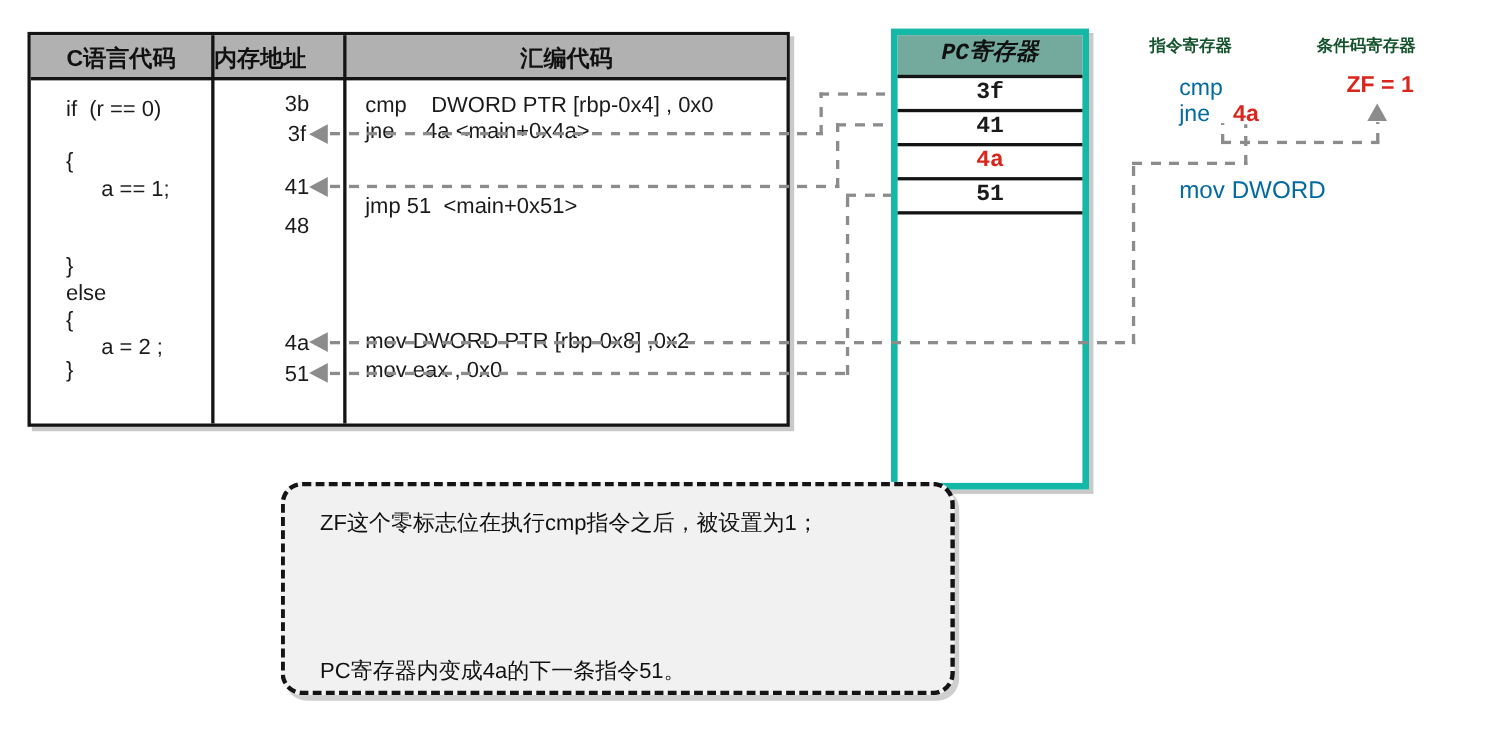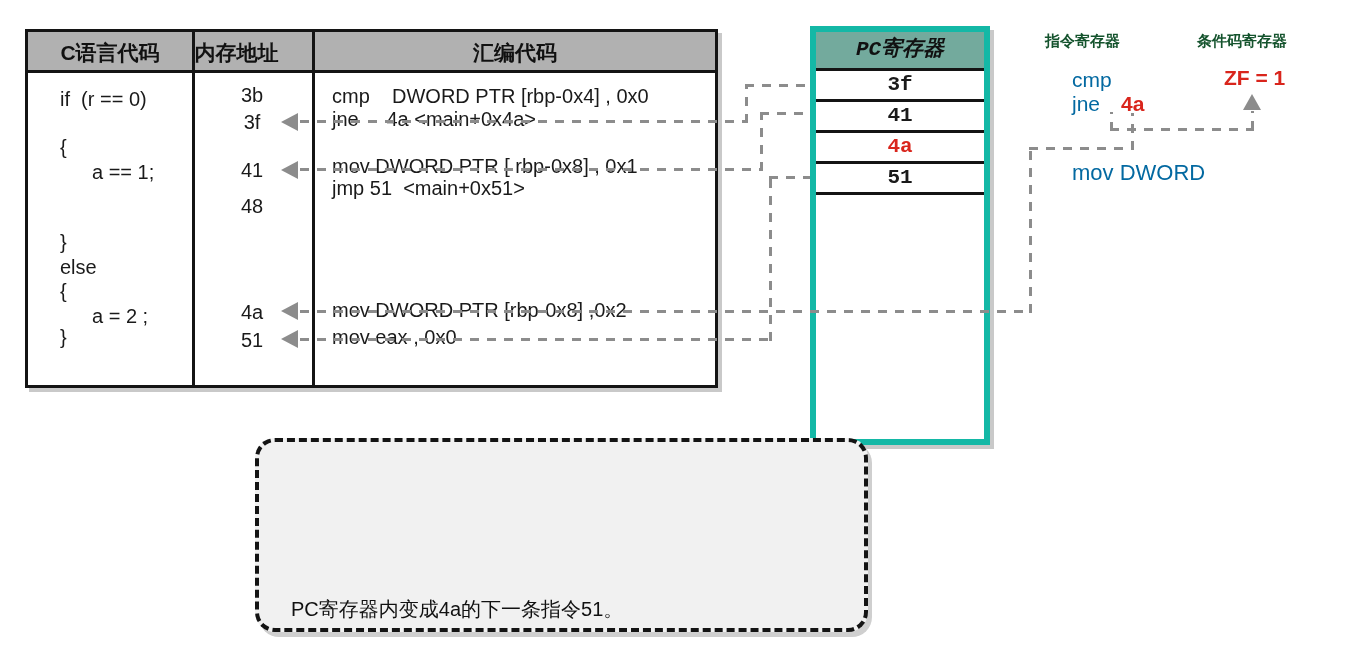--- a/index.html
+++ b/index.html
@@ -17,21 +17,21 @@
     position:absolute;left:0;top:0;right:0;height:38px;background:#b1b1b1;
     border-bottom:3px solid #141414;
   }
   .col-div{position:absolute;top:0;bottom:0;width:3px;background:#141414;}
   #div1{left:164px;} #div2{left:284px;}
   .hlabel{position:absolute;top:7px;font-size:21px;font-weight:bold;color:#111;text-align:center;}
   #h-c{left:0;width:164px;} #h-addr{left:150px;width:117px;} #h-asm{left:287px;right:0;}
   .codeline{position:absolute;font-size:20px;line-height:24px;white-space:pre;}
   .c-line{left:32px;}
   .c-line.indent{left:64px;}
-  .addr{left:164px;width:120px;text-align:center;font-size:20px;position:absolute;line-height:24px;}
+  .addr{left:182px;width:120px;text-align:center;font-size:20px;position:absolute;line-height:24px;}
   .asm{left:304px;text-align:center;}
   
   #pc-table{
     position:absolute;left:810px;top:26px;width:180px;height:419px;
     box-sizing:border-box;border:6px solid #14b8a6;background:#fff;
     box-shadow:4px 4px 0 #c9c9c9;z-index:1;font-family:Liberation Mono, monospace;
   }
   #pc-table .thead{
     height:36px;background:#73aa9d;border-bottom:3px solid #141414;
     text-align:center;font-size:21px;font-weight:bold;line-height:36px;color:#111;
@@ -89,21 +89,20 @@
 
     <div class="addr" style="top:51px">3b</div>
     <div class="addr" style="top:78px">3f</div>
     <div class="addr" style="top:126px">41</div>
     <div class="addr" style="top:162px">48</div>
     <div class="addr" style="top:268px">4a</div>
     <div class="addr" style="top:296px">51</div>
 
     <div class="codeline asm" style="top:52px">cmp    DWORD PTR [rbp-0x4] , 0x0</div>
     <div class="codeline asm" style="top:75px">jne     4a &lt;main+0x4a&gt;</div>
-    <div class="codeline asm" style="top:122px">mov DWORD PTR [ rbp-0x8] , 0x1</div>
     <div class="codeline asm" style="top:144px">jmp 51  &lt;main+0x51&gt;</div>
     <div class="codeline asm" style="top:266px">mov DWORD PTR [rbp-0x8] ,0x2</div>
     <div class="codeline asm" style="top:293px">mov eax , 0x0</div>
   </div>
 
   <div id="pc-table">
     <div class="thead">PC寄存器</div>
     <div class="pc-row">3f</div>
     <div class="pc-row">41</div>
     <div class="pc-row red">4a</div>
@@ -150,16 +149,17 @@
   <div class="reg-title" style="left:1045px;top:32px">指令寄存器</div>
   <div class="reg-title" style="left:1197px;top:32px">条件码寄存器</div>
 
   <div class="reg-text" style="left:1072px;top:68px">cmp</div>
   <div class="reg-text" style="left:1072px;top:92px">jne</div>
   <div class="reg-text red-text" style="left:1121px;top:92px">4a</div>
   <div class="reg-text red-text" style="left:1224px;top:66px">ZF = 1</div>
   <div class="reg-text" style="left:1072px;top:160px;font-size:22px">mov DWORD</div>
 
   <div id="note-box">
+    <div class="note-line" style="top:20px">ZF这个零标志位在执行cmp指令之后，被设置为1；</div>
     <div class="note-line" style="top:154px">PC寄存器内变成4a的下一条指令51。</div>
   </div>
 
 </div>
 
 </body></html>

